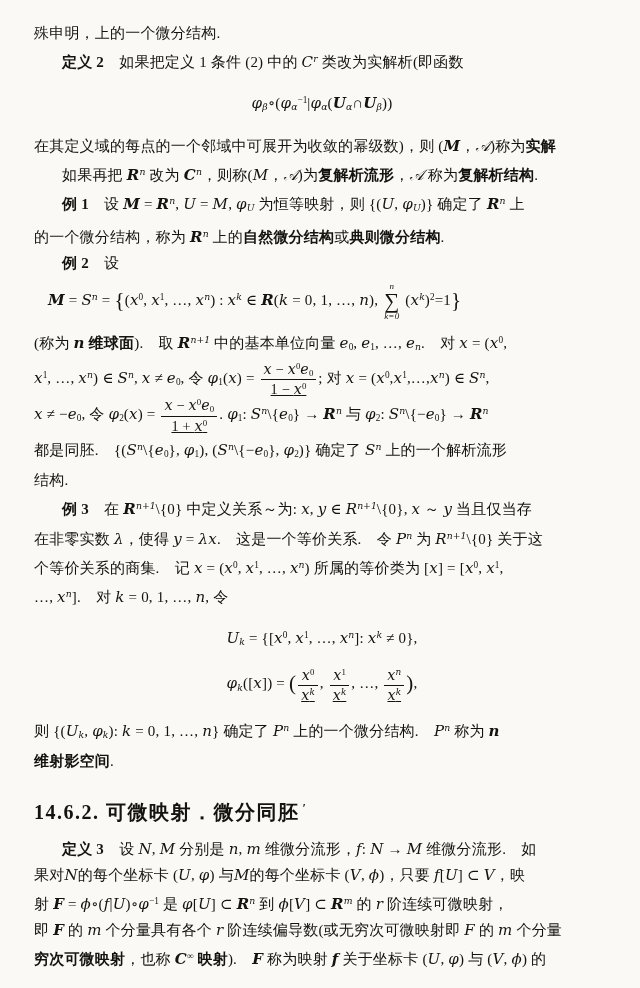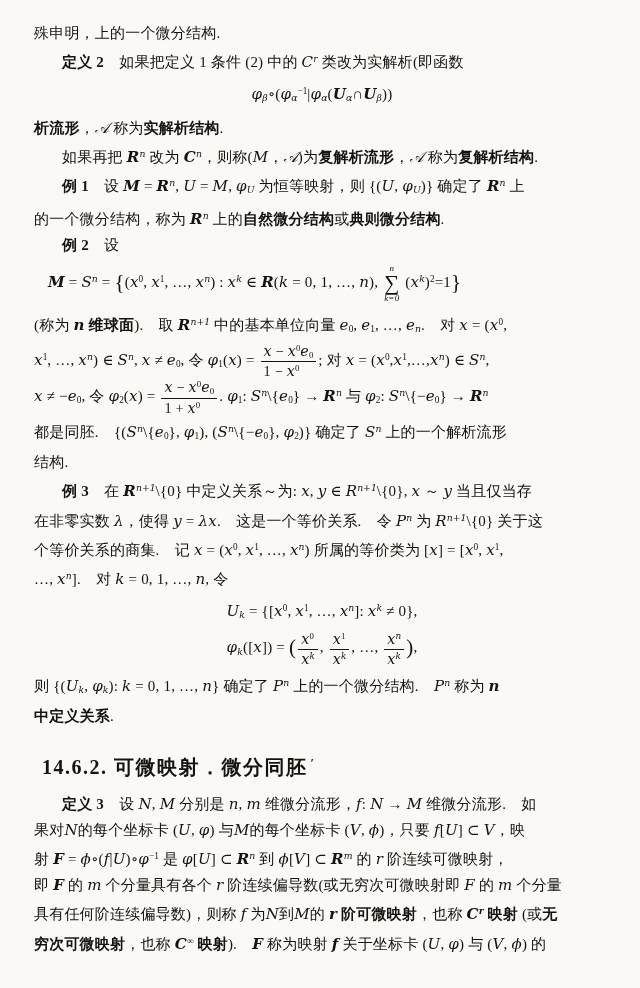--- a/index.html
+++ b/index.html
@@ -11,56 +11,56 @@
   }
   #doc{
     padding:20px 30px 0 34px;
   }
   .line{
     white-space:nowrap;
     line-height:26px;
     letter-spacing:0.2px;
   }
   .ind{padding-left:28px;}
-  .center{text-align:center;margin:3px 0;}
+  .center{text-align:center;margin:12px 0;}
   .display{padding-left:14px;margin:6px 0;}
   .heading{
     font-size:20px;font-weight:600;letter-spacing:1.5px;
-    margin:20px 0 10px 8px;line-height:28px;
+    margin:20px 0 10px 0;line-height:28px;
   }
   
   .ti{font-style:italic;font-family:"DejaVu Serif","Liberation Serif",serif;}
   .tb{font-weight:700;text-align:center;}
   .tsup{font-size:0.62em;vertical-align:0.55em;letter-spacing:0;}
   .tsub{font-size:0.62em;vertical-align:-0.25em;letter-spacing:0;}
   .tbig{font-size:1.4em;vertical-align:-0.1em;}
   .tscr{font-style:italic;font-family:"DejaVu Serif",serif;}
   
   .frac{
-    display:inline-block;text-align:left;vertical-align:middle;
+    display:inline-block;text-align:center;vertical-align:middle;
     padding:0 2px;font-size:0.95em;line-height:1.15;
   }
   .fnum{display:block;border-bottom:1.2px solid #151310;padding:0 3px 1px 3px;}
-  .fden{display:block;padding:1px 3px 0 3px;}
+  .fden{display:block;padding:1px 3px 0 3px;text-decoration:underline;}
   
   .sum{
     display:inline-flex;flex-direction:column;align-items:center;
     vertical-align:middle;line-height:1;margin:0 2px;
   }
   .sum .stop,.sum .sbot{font-size:9px;font-style:italic;}
   .sum .ssig{font-size:21px;line-height:1;}
 </style>
 </head>
 <body>
 
 <div id="doc">
     <div class="line p"><span>殊申明，上的一个微分结构.</span></div>
     <div class="line p ind"><span class="tb">定义 2</span><span>　如果把定义 1 条件 (2) 中的 </span><span class="ti">C</span><span class="ti tsup">r</span><span> 类改为实解析(即函数</span></div>
     <div class="line center"><span class="ti">φ</span><span class="ti tsub">β</span><span>∘(</span><span class="ti">φ</span><span class="ti tsub">α</span><span class="tsup">−1</span><span>|</span><span class="ti">φ</span><span class="ti tsub">α</span><span>(</span><span class="tb ti">U</span><span class="ti tsub">α</span><span>∩</span><span class="tb ti">U</span><span class="ti tsub">β</span><span>))</span></div>
-    <div class="line p"><span class="tb">析流形</span><span>，</span><span class="tscr">𝒜</span><span> 称为</span><span class="tb">实解析结构</span><span>.</span></div>
+    <div class="line p"><span>在其定义域的每点的一个邻域中可展开为收敛的幂级数)，则 (</span><span class="tb ti">M</span><span>，</span><span class="tscr">𝒜</span><span>)称为</span><span class="tb">实解</span></div>
     <div class="line p ind"><span>如果再把 </span><span class="tb ti">R</span><span class="ti tsup">n</span><span> 改为 </span><span class="tb ti">C</span><span class="ti tsup">n</span><span>，则称(</span><span class="ti">M</span><span>，</span><span class="tscr">𝒜</span><span>)为</span><span class="tb">复解析流形</span><span>，</span><span class="tscr">𝒜</span><span> 称为</span><span class="tb">复解析结构</span><span>.</span></div>
     <div class="line p ind"><span class="tb">例 1</span><span>　设 </span><span class="tb ti">M</span><span> = </span><span class="tb ti">R</span><span class="ti tsup">n</span><span>, </span><span class="ti">U</span><span> = </span><span class="ti">M</span><span>, </span><span class="ti">φ</span><span class="ti tsub">U</span><span> 为恒等映射，则 {(</span><span class="ti">U</span><span>, </span><span class="ti">φ</span><span class="ti tsub">U</span><span>)} 确定了 </span><span class="tb ti">R</span><span class="ti tsup">n</span><span> 上</span></div>
     <div class="line p"><span>的一个微分结构，称为 </span><span class="tb ti">R</span><span class="ti tsup">n</span><span> 上的</span><span class="tb">自然微分结构</span><span>或</span><span class="tb">典则微分结构</span><span>.</span></div>
     <div class="line p ind"><span class="tb">例 2</span><span>　设</span></div>
     <div class="line display"><span class="tb ti">M</span><span> = </span><span class="ti">S</span><span class="ti tsup">n</span><span> = </span><span class="tbig">{</span><span>(</span><span class="ti">x</span><span class="tsup">0</span><span>, </span><span class="ti">x</span><span class="tsup">1</span><span>, …, </span><span class="ti">x</span><span class="ti tsup">n</span><span>) : </span><span class="ti">x</span><span class="ti tsup">k</span><span> ∈ </span><span class="tb ti">R</span><span>(</span><span class="ti">k</span><span> = 0, 1, …, </span><span class="ti">n</span><span>),  </span><span class="sum">
         <span class="stop">n</span>
         <span class="ssig">∑</span>
         <span class="sbot">k=0</span>
       </span><span> (</span><span class="ti">x</span><span class="ti tsup">k</span><span>)</span><span class="tsup">2</span><span>=1</span><span class="tbig">}</span></div>
     <div class="line p"><span>(称为 </span><span class="tb ti">n</span><span class="tb"> 维球面</span><span>).　取 </span><span class="tb ti">R</span><span class="ti tsup">n+1</span><span> 中的基本单位向量 </span><span class="ti">e</span><span class="tsub">0</span><span>, </span><span class="ti">e</span><span class="tsub">1</span><span>, …, </span><span class="ti">e</span><span class="ti tsub">n</span><span>.　对 </span><span class="ti">x</span><span> = (</span><span class="ti">x</span><span class="tsup">0</span><span>,</span></div>
@@ -68,21 +68,20 @@
     <div class="line p"><span class="ti">x</span><span> ≠ −</span><span class="ti">e</span><span class="tsub">0</span><span>, 令 </span><span class="ti">φ</span><span class="tsub">2</span><span>(</span><span class="ti">x</span><span>) = </span><span class="frac"><span class="fnum"><span class="ti">x</span><span> − </span><span class="ti">x</span><span class="tsup">0</span><span class="ti">e</span><span class="tsub">0</span></span><span class="fden"><span>1 + </span><span class="ti">x</span><span class="tsup">0</span></span></span><span>. </span><span class="ti">φ</span><span class="tsub">1</span><span>: </span><span class="ti">S</span><span class="ti tsup">n</span><span>\{</span><span class="ti">e</span><span class="tsub">0</span><span>} → </span><span class="tb ti">R</span><span class="ti tsup">n</span><span> 与 </span><span class="ti">φ</span><span class="tsub">2</span><span>: </span><span class="ti">S</span><span class="ti tsup">n</span><span>\{−</span><span class="ti">e</span><span class="tsub">0</span><span>} → </span><span class="tb ti">R</span><span class="ti tsup">n</span></div>
     <div class="line p"><span>都是同胚.　{(</span><span class="ti">S</span><span class="ti tsup">n</span><span>\{</span><span class="ti">e</span><span class="tsub">0</span><span>}, </span><span class="ti">φ</span><span class="tsub">1</span><span>), (</span><span class="ti">S</span><span class="ti tsup">n</span><span>\{−</span><span class="ti">e</span><span class="tsub">0</span><span>}, </span><span class="ti">φ</span><span class="tsub">2</span><span>)} 确定了 </span><span class="ti">S</span><span class="ti tsup">n</span><span> 上的一个解析流形</span></div>
     <div class="line p"><span>结构.</span></div>
     <div class="line p ind"><span class="tb">例 3</span><span>　在 </span><span class="tb ti">R</span><span class="ti tsup">n+1</span><span>\{0} 中定义关系～为: </span><span class="ti">x</span><span>, </span><span class="ti">y</span><span> ∈ </span><span class="ti">R</span><span class="ti tsup">n+1</span><span>\{0}, </span><span class="ti">x</span><span> ～ </span><span class="ti">y</span><span> 当且仅当存</span></div>
     <div class="line p"><span>在非零实数 </span><span class="ti">λ</span><span>，使得 </span><span class="ti">y</span><span> = </span><span class="ti">λ</span><span class="ti">x</span><span>.　这是一个等价关系.　令 </span><span class="ti">P</span><span class="ti tsup">n</span><span> 为 </span><span class="ti">R</span><span class="ti tsup">n+1</span><span>\{0} 关于这</span></div>
     <div class="line p"><span>个等价关系的商集.　记 </span><span class="ti">x</span><span> = (</span><span class="ti">x</span><span class="tsup">0</span><span>, </span><span class="ti">x</span><span class="tsup">1</span><span>, …, </span><span class="ti">x</span><span class="ti tsup">n</span><span>) 所属的等价类为 [</span><span class="ti">x</span><span>] = [</span><span class="ti">x</span><span class="tsup">0</span><span>, </span><span class="ti">x</span><span class="tsup">1</span><span>,</span></div>
     <div class="line p"><span>…, </span><span class="ti">x</span><span class="ti tsup">n</span><span>].　对 </span><span class="ti">k</span><span> = 0, 1, …, </span><span class="ti">n</span><span>, 令</span></div>
     <div class="line center"><span class="ti">U</span><span class="ti tsub">k</span><span> = {[</span><span class="ti">x</span><span class="tsup">0</span><span>, </span><span class="ti">x</span><span class="tsup">1</span><span>, …, </span><span class="ti">x</span><span class="ti tsup">n</span><span>]: </span><span class="ti">x</span><span class="ti tsup">k</span><span> ≠ 0},</span></div>
     <div class="line center"><span class="ti">φ</span><span class="ti tsub">k</span><span>([</span><span class="ti">x</span><span>]) = </span><span class="tbig">(</span><span class="frac"><span class="fnum"><span class="ti">x</span><span class="tsup">0</span></span><span class="fden"><span class="ti">x</span><span class="ti tsup">k</span></span></span><span>, </span><span class="frac"><span class="fnum"><span class="ti">x</span><span class="tsup">1</span></span><span class="fden"><span class="ti">x</span><span class="ti tsup">k</span></span></span><span>, …, </span><span class="frac"><span class="fnum"><span class="ti">x</span><span class="ti tsup">n</span></span><span class="fden"><span class="ti">x</span><span class="ti tsup">k</span></span></span><span class="tbig">)</span><span>,</span></div>
     <div class="line p"><span>则 {(</span><span class="ti">U</span><span class="ti tsub">k</span><span>, </span><span class="ti">φ</span><span class="ti tsub">k</span><span>): </span><span class="ti">k</span><span> = 0, 1, …, </span><span class="ti">n</span><span>} 确定了 </span><span class="ti">P</span><span class="ti tsup">n</span><span> 上的一个微分结构.　</span><span class="ti">P</span><span class="ti tsup">n</span><span> 称为 </span><span class="tb ti">n</span></div>
-    <div class="line p"><span class="tb">中定义关系</span><span>.</span></div>
+    <div class="line p"><span class="tb">维射影空间</span><span>.</span></div>
     <div class="line heading"><span>14.6.2. 可微映射．微分同胚</span><span class="tsup"> ′</span></div>
     <div class="line p ind"><span class="tb">定义 3</span><span>　设 </span><span class="ti">N</span><span>, </span><span class="ti">M</span><span> 分别是 </span><span class="ti">n</span><span>, </span><span class="ti">m</span><span> 维微分流形，</span><span class="ti">f</span><span>: </span><span class="ti">N</span><span> → </span><span class="ti">M</span><span> 维微分流形.　如</span></div>
     <div class="line p"><span>果对</span><span class="ti">N</span><span>的每个坐标卡 (</span><span class="ti">U</span><span>, </span><span class="ti">φ</span><span>) 与</span><span class="ti">M</span><span>的每个坐标卡 (</span><span class="ti">V</span><span>, </span><span class="ti">ϕ</span><span>)，只要 </span><span class="ti">f</span><span>[</span><span class="ti">U</span><span>] ⊂ </span><span class="ti">V</span><span>，映</span></div>
     <div class="line p"><span>射 </span><span class="tb ti">F</span><span> = </span><span class="ti">ϕ</span><span>∘(</span><span class="ti">f</span><span>|</span><span class="ti">U</span><span>)∘</span><span class="ti">φ</span><span class="tsup">−1</span><span> 是 </span><span class="ti">φ</span><span>[</span><span class="ti">U</span><span>] ⊂ </span><span class="tb ti">R</span><span class="ti tsup">n</span><span> 到 </span><span class="ti">ϕ</span><span>[</span><span class="ti">V</span><span>] ⊂ </span><span class="tb ti">R</span><span class="ti tsup">m</span><span> 的 </span><span class="ti">r</span><span> 阶连续可微映射，</span></div>
     <div class="line p"><span>即 </span><span class="tb ti">F</span><span> 的 </span><span class="ti">m</span><span> 个分量具有各个 </span><span class="ti">r</span><span> 阶连续偏导数(或无穷次可微映射即 </span><span class="ti">F</span><span> 的 </span><span class="ti">m</span><span> 个分量</span></div>
-    <div class="line p"><span>具有任何阶连续偏导数)，则称 </span><span class="ti">f</span><span> 为</span><span class="ti">N</span><span>到</span><span class="ti">M</span><span>的 </span><span class="tb ti">r</span><span class="tb"> 阶可微映射</span><span>，也称 </span><span class="tb ti">C</span><span class="tb ti tsup">r</span><span class="tb"> 映射</span><span> (或</span><span class="tb">无</span></div>
     <div class="line p"><span class="tb">穷次可微映射</span><span>，也称 </span><span class="tb ti">C</span><span class="tb tsup">∞</span><span class="tb"> 映射</span><span>).　</span><span class="tb ti">F</span><span> 称为映射 </span><span class="tb ti">f</span><span> 关于坐标卡 (</span><span class="ti">U</span><span>, </span><span class="ti">φ</span><span>) 与 (</span><span class="ti">V</span><span>, </span><span class="ti">ϕ</span><span>) 的</span></div>
   </div>
 
 </body></html>

